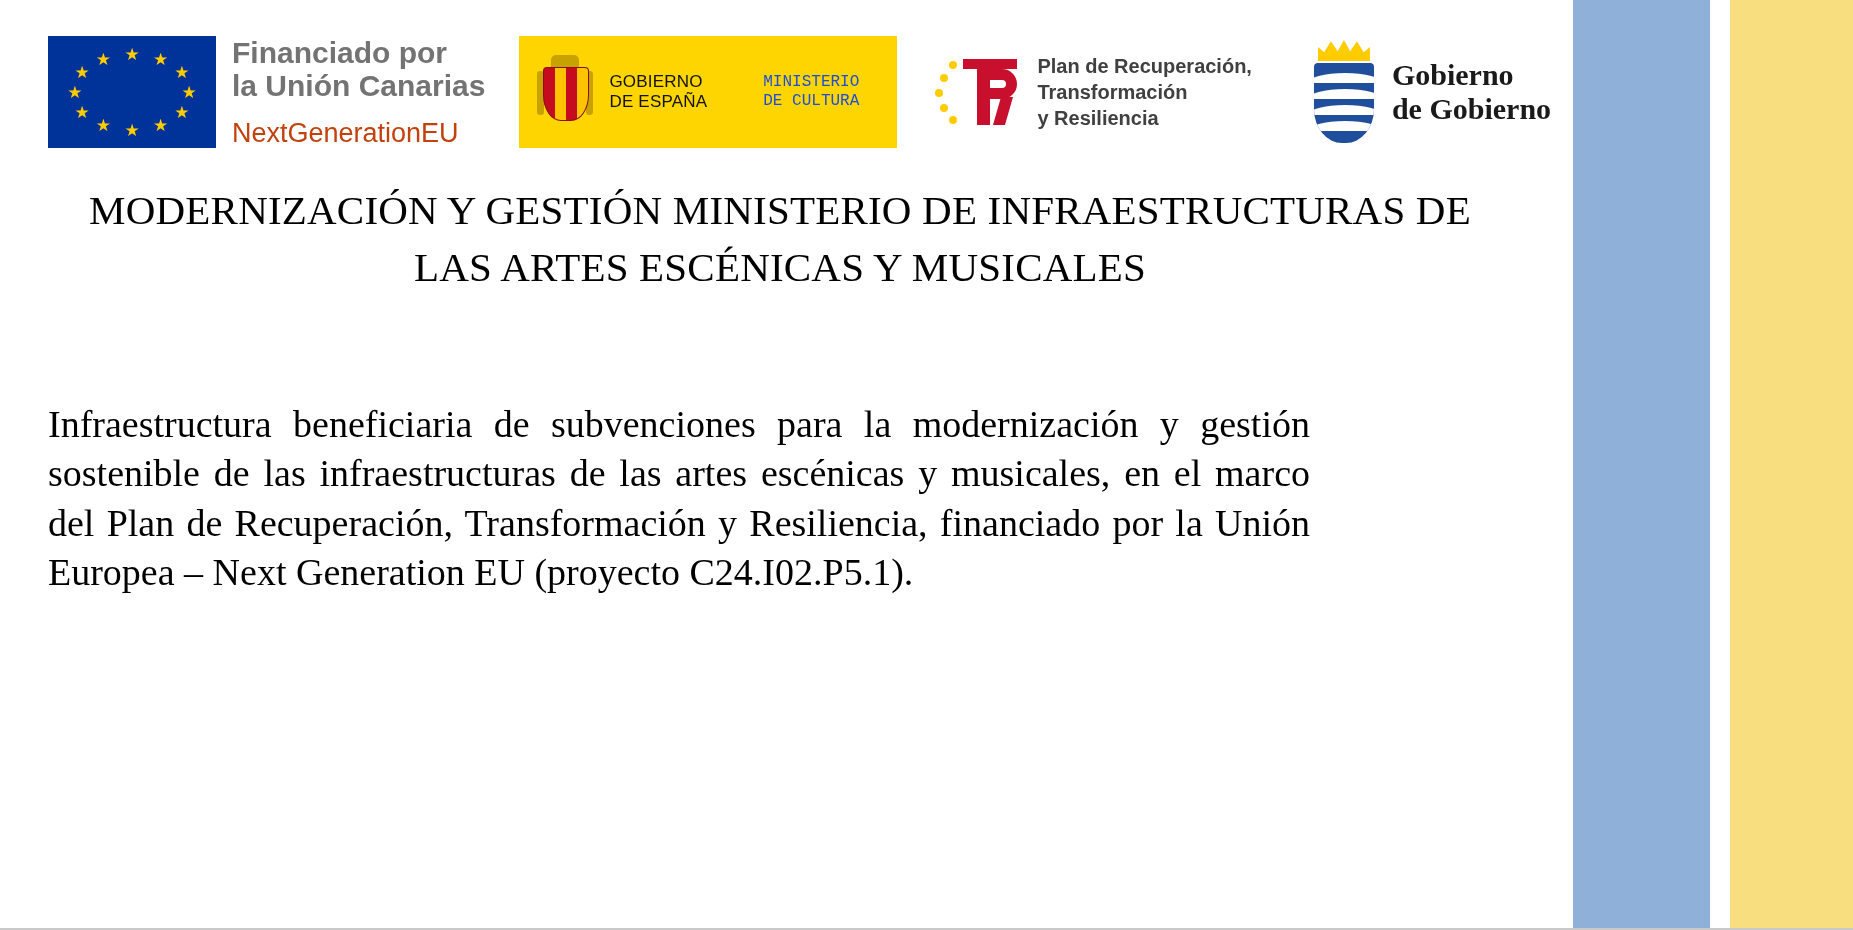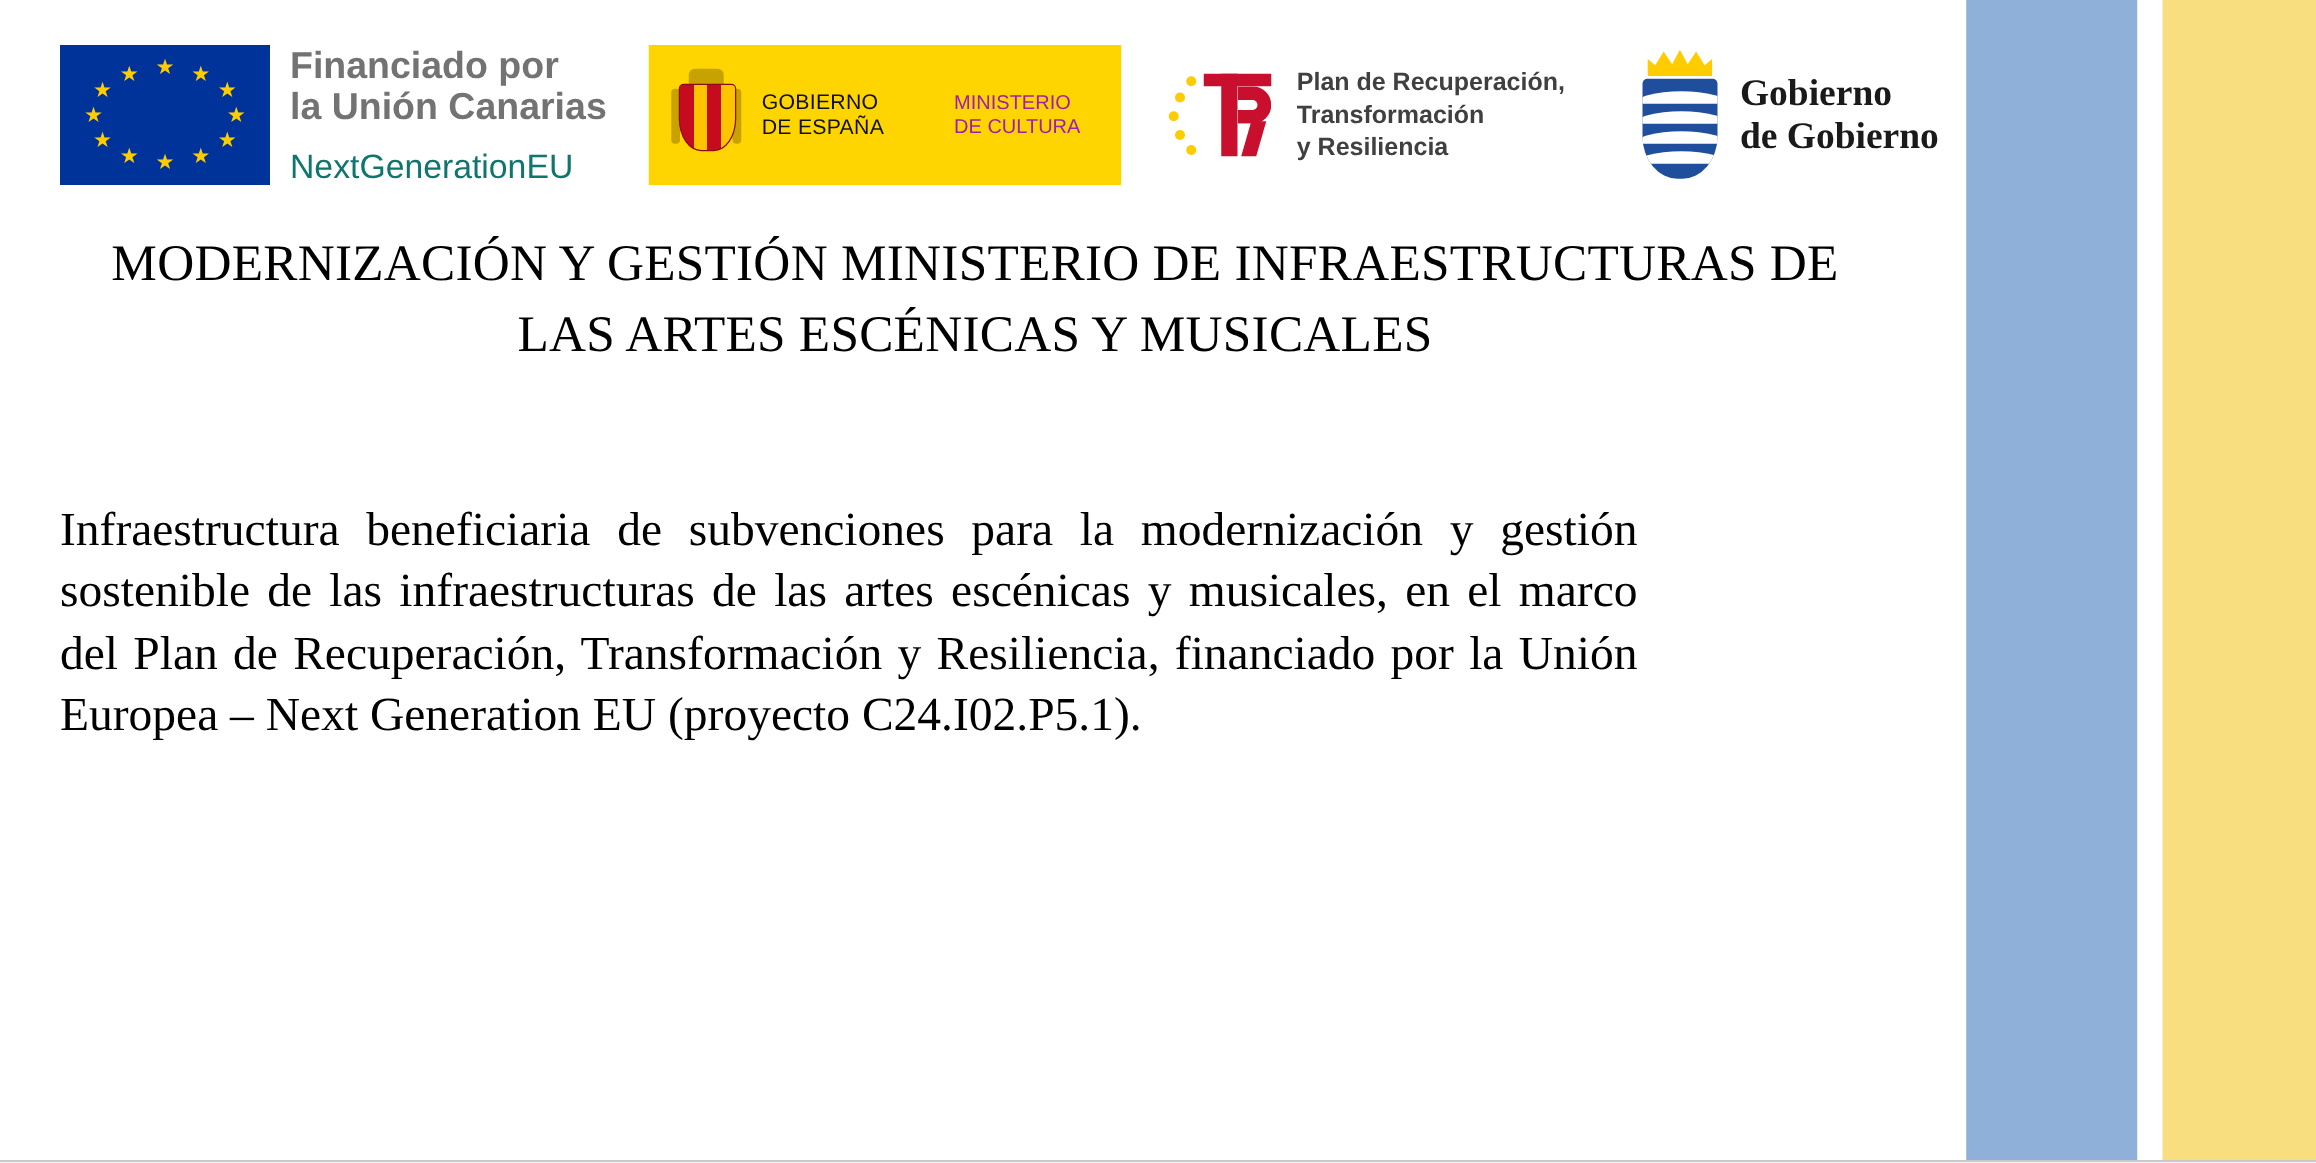--- a/index.html
+++ b/index.html
@@ -89,21 +89,21 @@
     line-height: 1.12;
     font-family: "Liberation Sans", sans-serif;
   }
   .eu-l1, .eu-l2 {
     color: #737373;
     font-weight: bold;
     font-size: 30px;
     white-space: nowrap;
   }
   .eu-l3 {
-    color: #0f766e;
+    color: #c2410c;
     font-size: 27px;
     margin-top: 15px;
     white-space: nowrap;
   }
 
   
   .gob-block {
     width: 378px;
     height: 112px;
     background: #FFD500;
@@ -152,22 +152,22 @@
     margin-left: 16px;
     font-family: "Liberation Sans", sans-serif;
     color: #111111;
     line-height: 1.2;
   }
   .gob-text .l1 { font-size: 17px; letter-spacing: .2px; }
   .gob-text .l2 { font-size: 17px; letter-spacing: .2px; }
 
   .min-text {
     margin-left: 56px;
-    font-family: Liberation Sans, sans-serif;
-    color: #a21caf;
+    font-family: Liberation Mono, monospace;
+    color: #1d4ed8;
     line-height: 1.2;
   }
   .min-text .l1 { font-size: 16px; }
   .min-text .l2 { font-size: 16px; }
 
   
   .prtr-block {
     display: flex;
     align-items: center;
     margin-left: 38px;

